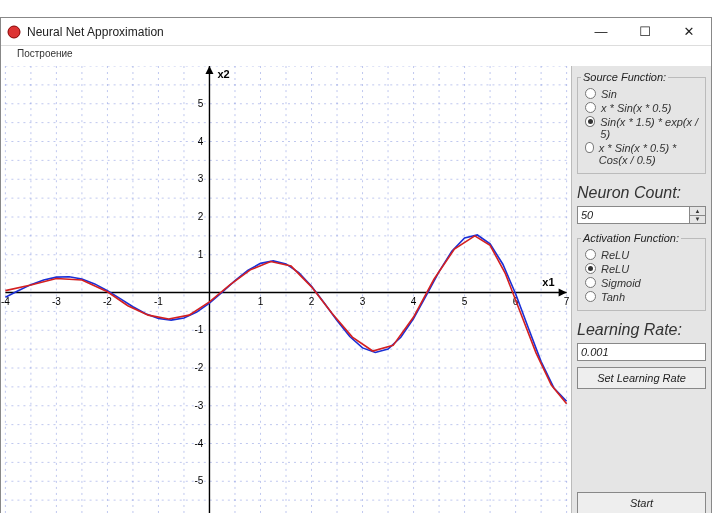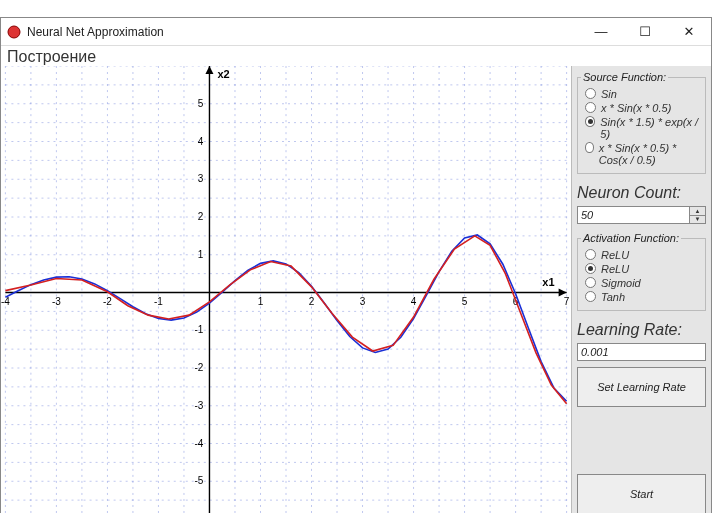--- a/index.html
+++ b/index.html
@@ -3,35 +3,35 @@
 <meta charset="utf-8">
 <style>
   * { box-sizing: border-box; }
   html, body { margin:0; padding:0; font-family: "Segoe UI", Tahoma, sans-serif; font-size:11px; color:#222; }
   .window { width:712px; height:513px; background:#fff; border:1px solid #888; display:flex; flex-direction:column;margin-top:17px; }
   .titlebar { height:28px; display:flex; align-items:center; border-bottom:1px solid #ddd; background:#fff; }
   .title-icon { width:14px; height:14px; margin:0 6px 0 6px; }
   .title-text { flex:1; font-size:12px; }
   .win-controls { display:flex; height:100%; }
   .win-btn { width:44px; display:flex; align-items:center; justify-content:center; font-size:13px; font-family:sans-serif; }
-  .menubar { height:20px; padding:2px 6px; font-size:16px; color:#333; }
+  .menubar { height:20px; padding:2px 16px; font-size:10px; color:#333; }
   .content { flex:1; display:flex; overflow:hidden; }
   .plot-area { flex:1; position:relative; background:#fff; }
   .plot-area svg { position:absolute; inset:0; width:100%; height:100%; }
   .side-panel { width:140px; border-left:1px solid #bbb; background:#e5e5e5; padding:5px 5px 5px 5px; display:flex; flex-direction:column;font-style:italic; }
   .group-label { font-size:16px; color:#333; margin-top:4px; margin-bottom:2px; }
   .radio-row { display:flex; align-items:flex-start; font-size:11px; margin:2px 0 2px 4px; color:#333; }
   .radio { width:11px; height:11px; border:1px solid #777; border-radius:50%; margin-right:5px; display:inline-flex; align-items:center; justify-content:center; background:#fff; }
   .radio.selected::after { content:""; width:5px; height:5px; border-radius:50%; background:#333; display:block; }
   .field-row { display:flex; align-items:flex-start; margin:2px 0; }
   .text-input { flex:1; height:18px; border:1px solid #888; background:#fff; padding:0 3px; font-size:11px; line-height:16px; }
   .spinner-btns { width:16px; height:18px; border:1px solid #888; border-left:none; display:flex; flex-direction:column; }
   .spinner-arrow { flex:1; display:flex; align-items:center; justify-content:center; font-size:6px; line-height:1; color:#333; }
   .spinner-arrow + .spinner-arrow { border-top:1px solid #888; }
-  .btn { height:40px; border:1px solid #888; background:#eee; font-size:11px; display:flex; align-items:center; justify-content:center; margin-top:4px; width:100%; cursor:default; }
+  .btn { height:22px; border:1px solid #888; background:#eee; font-size:11px; display:flex; align-items:center; justify-content:center; margin-top:4px; width:100%; cursor:default; }
   .spacer { flex:1; }
   .statusbar { height:10px; border-top:1px solid #ccc; background:#f4f4f4; }
   fieldset.grp { border:1px solid #bbb; margin:0 0 6px 0; padding:3px 3px 5px 3px; }
   fieldset.grp legend { padding:0 2px; font-size:11px; }
 </style>
 </head>
 <body>
 
 <div class="window">
   <div class="titlebar">

